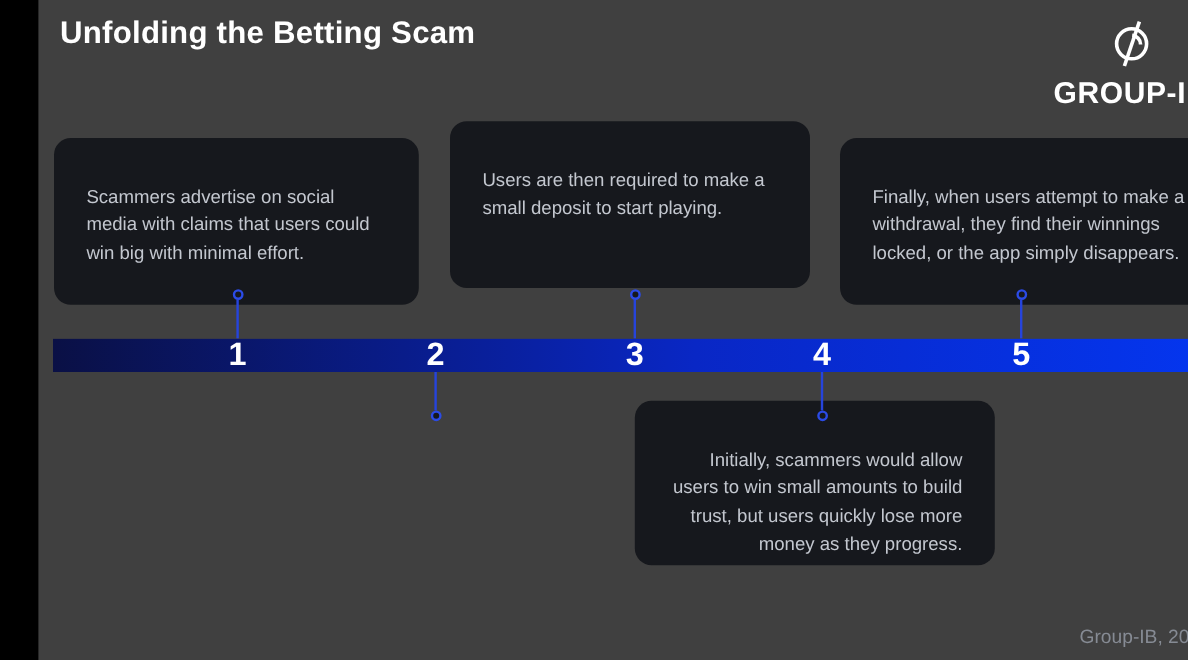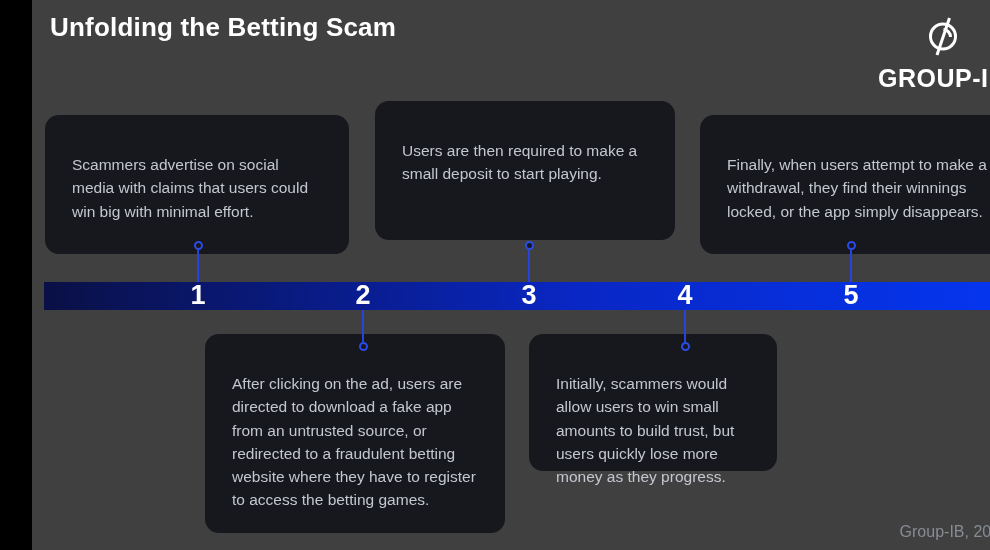--- a/index.html
+++ b/index.html
@@ -43,21 +43,21 @@
     border-radius: 14px;
     color: #c3c7cf;
     font-size: 15.5px;
     line-height: 23.3px;
     padding: 38px 27px;
   }
   .card-1 { left: 13px;  top: 115px; width: 304px; height: 139px; }
   .card-3 { left: 343px; top: 101px; width: 300px; height: 139px; }
   .card-5 { left: 668px; top: 115px; width: 327px; height: 139px; }
   .card-2 { left: 173px; top: 334px; width: 300px; height: 199px; }
-  .card-4 { left: 497px; top: 334px; width: 248px; height: 137px; }
+  .card-4 { left: 497px; top: 334px; width: 300px; height: 137px; text-align: right; }
 
   .bar {
     position: absolute;
     left: 12px;
     top: 282px;
     width: 973px;
     height: 28px;
     background: linear-gradient(90deg, #0a1045 0%, #091c8a 30%, #0927c5 55%, #0436f0 100%);
     clip-path: polygon(0 0, calc(100% - 12px) 0, 100% 50%, calc(100% - 12px) 100%, 0 100%);
   }
@@ -130,23 +130,20 @@
 
   <div class="card card-1">
     <span>Scammers advertise on social media with claims that users could win big with minimal effort.</span>
   </div>
   <div class="card card-3">
     <span>Users are then required to make a small deposit to start playing.</span>
   </div>
   <div class="card card-5">
     <span>Finally, when users attempt to make a withdrawal, they find their winnings locked, or the app simply disappears.</span>
   </div>
-  <div class="card card-2">
-    <span>After clicking on the ad, users are directed to download a fake app from an untrusted source, or redirected to a fraudulent betting website where they have to register to access the betting games.</span>
-  </div>
   <div class="card card-4">
     <span>Initially, scammers would allow users to win small amounts to build trust, but users quickly lose more money as they progress.</span>
   </div>
 
   <div class="connector from-top c1">
     <span class="dot"></span>
     <span class="line"></span>
   </div>
   <div class="connector from-top c3">
     <span class="dot"></span>

